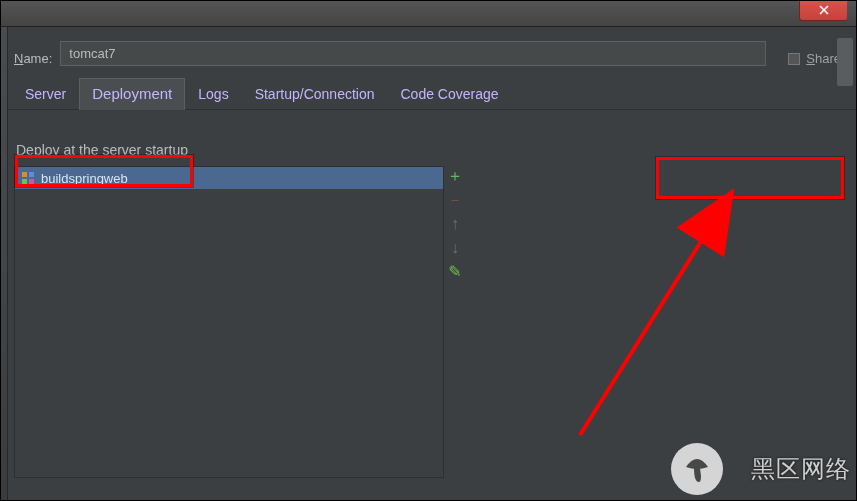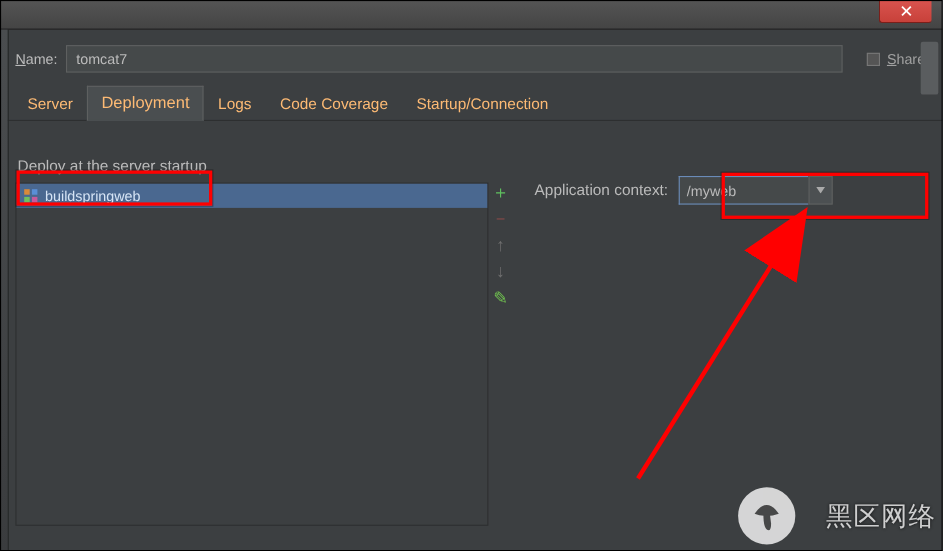--- a/index.html
+++ b/index.html
@@ -36,21 +36,21 @@
     border-right: none;
     border-bottom-left-radius: 3px;
     border-bottom-right-radius: 3px;
     margin-right: 10px;
   }
   .close-btn svg { width: 12px; height: 10px; }
 
   
   .name-row {
     display: flex;
-    align-items: center;
+    align-items: flex-end;
     padding: 14px 16px 10px 14px;
     gap: 8px;
   }
   .name-label { color: #bbbbbb; }
   .name-label .u { text-decoration: underline; }
   .name-input {
     flex: 1;
     height: 25px;
     background: #45494a;
     border: 1px solid #5e6060;
@@ -88,21 +88,21 @@
   .tabs {
     display: flex;
     align-items: flex-end;
     padding: 0 12px;
     border-bottom: 1px solid #2d2f30;
     margin-top: 2px;
     gap: 0;
   }
   .tab {
     padding: 6px 12px 7px 12px;
-    color: #fdba74;
+    color: #c4b5fd;
     border: 1px solid transparent;
     border-bottom: none;
     font-size: 14px;
   }
   .tab.active {
     background: #4a4e50;
     border: 1px solid #5e6060;
     border-bottom: 1px solid #4a4e50;
     margin-bottom: -1px;
     font-size: 15px;
@@ -263,22 +263,22 @@
   <div class="share-box">
     <span class="chk"></span>
     <span><span class="u">S</span><span>hare</span></span>
   </div>
 </div>
 
 <div class="tabs">
   <div class="tab">Server</div>
   <div class="tab active">Deployment</div>
   <div class="tab">Logs</div>
+  <div class="tab">Startup/Connection</div>
   <div class="tab">Code Coverage</div>
-  <div class="tab">Startup/Connection</div>
 </div>
 
 <div class="body-area">
   <div class="left-col">
     <div class="section-title">Deploy at the server startup</div>
     <div class="deploy-list-wrap">
       <div class="deploy-list">
         <div class="list-item">
           <span class="artifact-icon">
             <svg viewBox="0 0 14 14">
@@ -294,31 +294,20 @@
       <div class="list-btns">
         <div class="ib plus">＋</div>
         <div class="ib minus">－</div>
         <div class="ib up">↑</div>
         <div class="ib down">↓</div>
         <div class="ib pencil">✎</div>
       </div>
     </div>
   </div>
 
-  <div class="right-col">
-    <div class="ctx-label">Application context:</div>
-    <div class="ctx-combo">
-      <input class="ctx-input" value="/myweb" style="">
-      <div class="ctx-dd">
-        <svg viewBox="0 0 8 6">
-          <polygon points="0,0 8,0 4,6" fill="#aaa"></polygon>
-        </svg>
-      </div>
-    </div>
-  </div>
 </div>
 
 <div class="hl hl1"></div>
 <div class="hl hl2"></div>
 
 <svg class="arrow-svg" viewBox="0 0 300 270">
   <defs>
     <marker id="ah" markerWidth="16" markerHeight="14" refX="14" refY="7" orient="auto">
       <polygon points="0,0 16,7 0,14" fill="#ff0000"></polygon>
     </marker>

